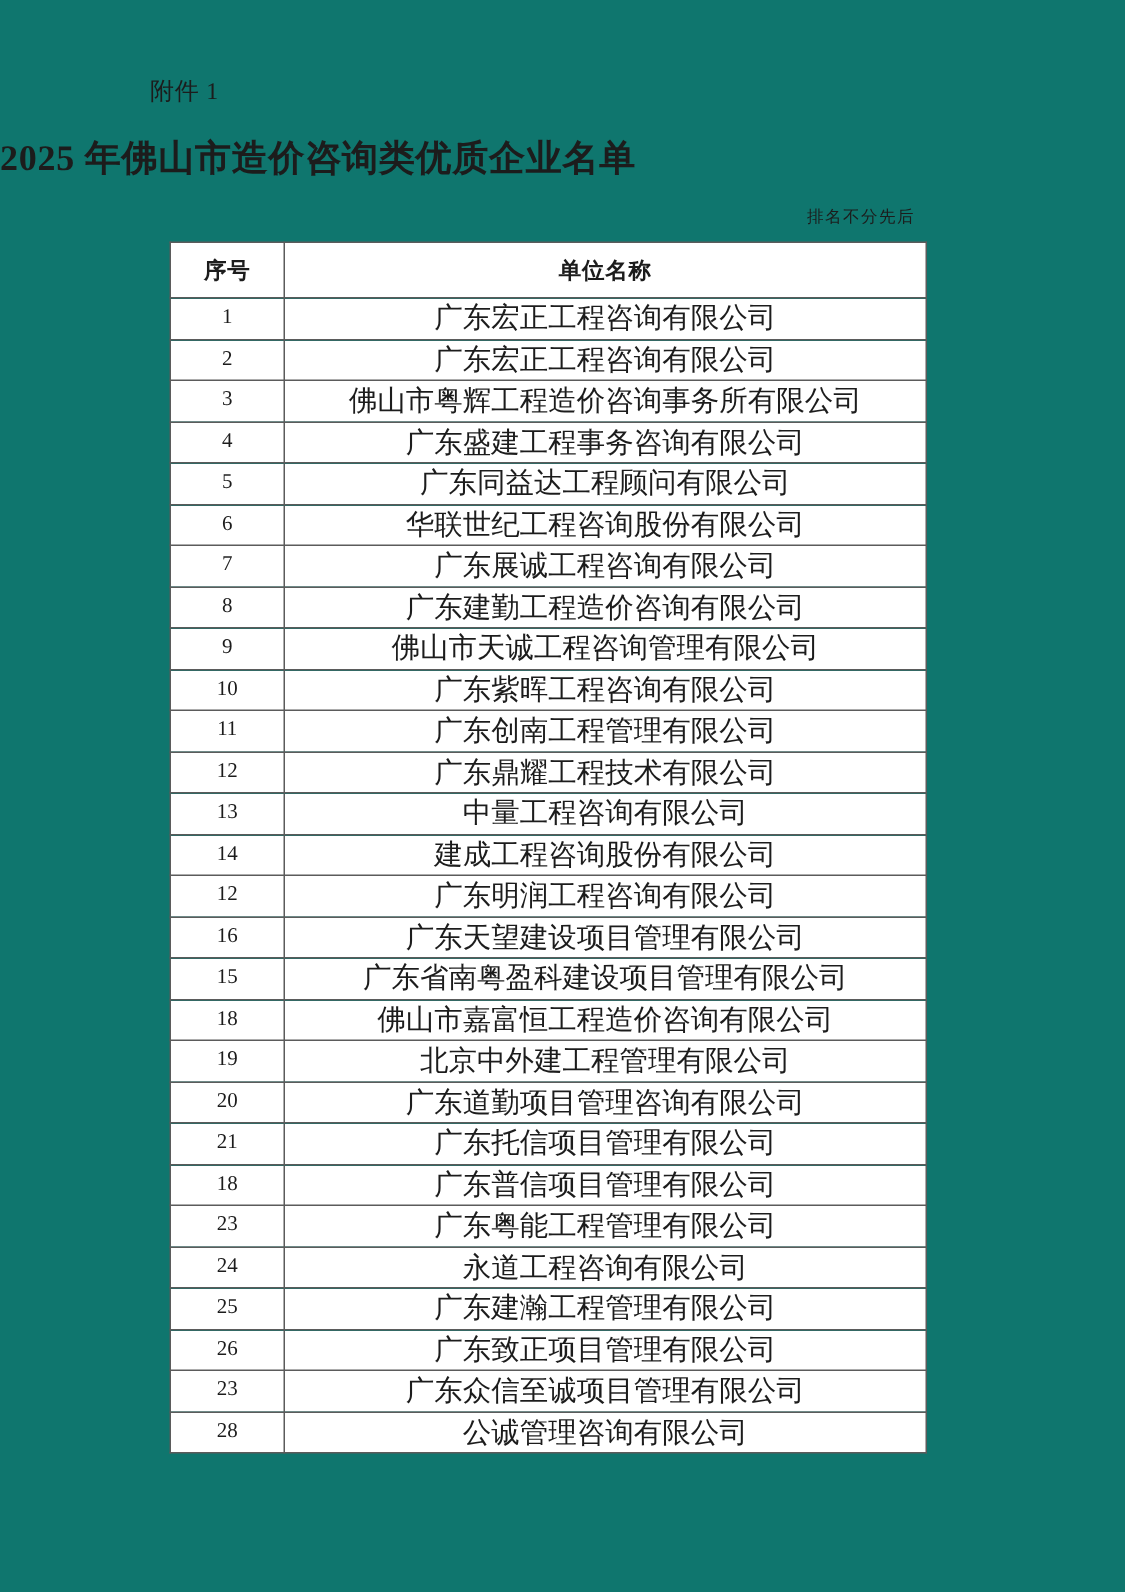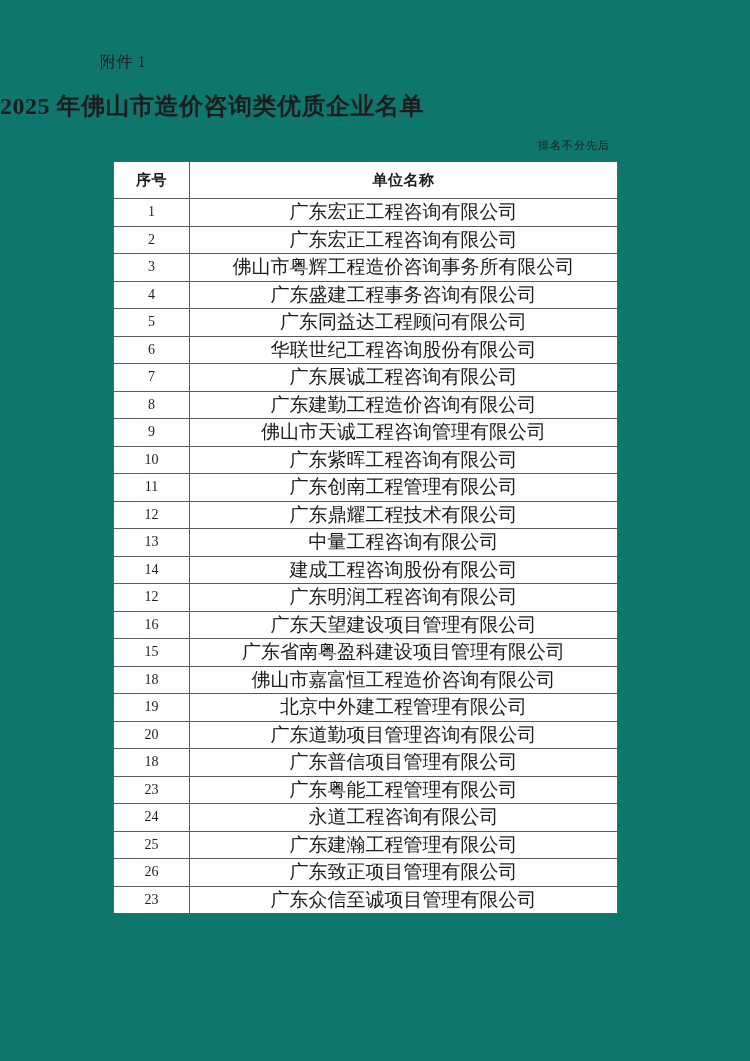--- a/index.html
+++ b/index.html
@@ -174,20 +174,24 @@
         </tr>
         <tr>
           <td class="cell-no">19</td>
           <td class="cell-name">北京中外建工程管理有限公司</td>
         </tr>
         <tr>
           <td class="cell-no">20</td>
           <td class="cell-name">广东道勤项目管理咨询有限公司</td>
         </tr>
         <tr>
+          <td class="cell-no">21</td>
+          <td class="cell-name">广东托信项目管理有限公司</td>
+        </tr>
+        <tr>
           <td class="cell-no">18</td>
           <td class="cell-name">广东普信项目管理有限公司</td>
         </tr>
         <tr>
           <td class="cell-no">23</td>
           <td class="cell-name">广东粤能工程管理有限公司</td>
         </tr>
         <tr>
           <td class="cell-no">24</td>
           <td class="cell-name">永道工程咨询有限公司</td>
@@ -197,16 +201,20 @@
           <td class="cell-name">广东建瀚工程管理有限公司</td>
         </tr>
         <tr>
           <td class="cell-no">26</td>
           <td class="cell-name">广东致正项目管理有限公司</td>
         </tr>
         <tr>
           <td class="cell-no">23</td>
           <td class="cell-name">广东众信至诚项目管理有限公司</td>
         </tr>
+        <tr>
+          <td class="cell-no">28</td>
+          <td class="cell-name">公诚管理咨询有限公司</td>
+        </tr>
       </tbody>
   </table>
 
 </div>
 
 </body></html>

